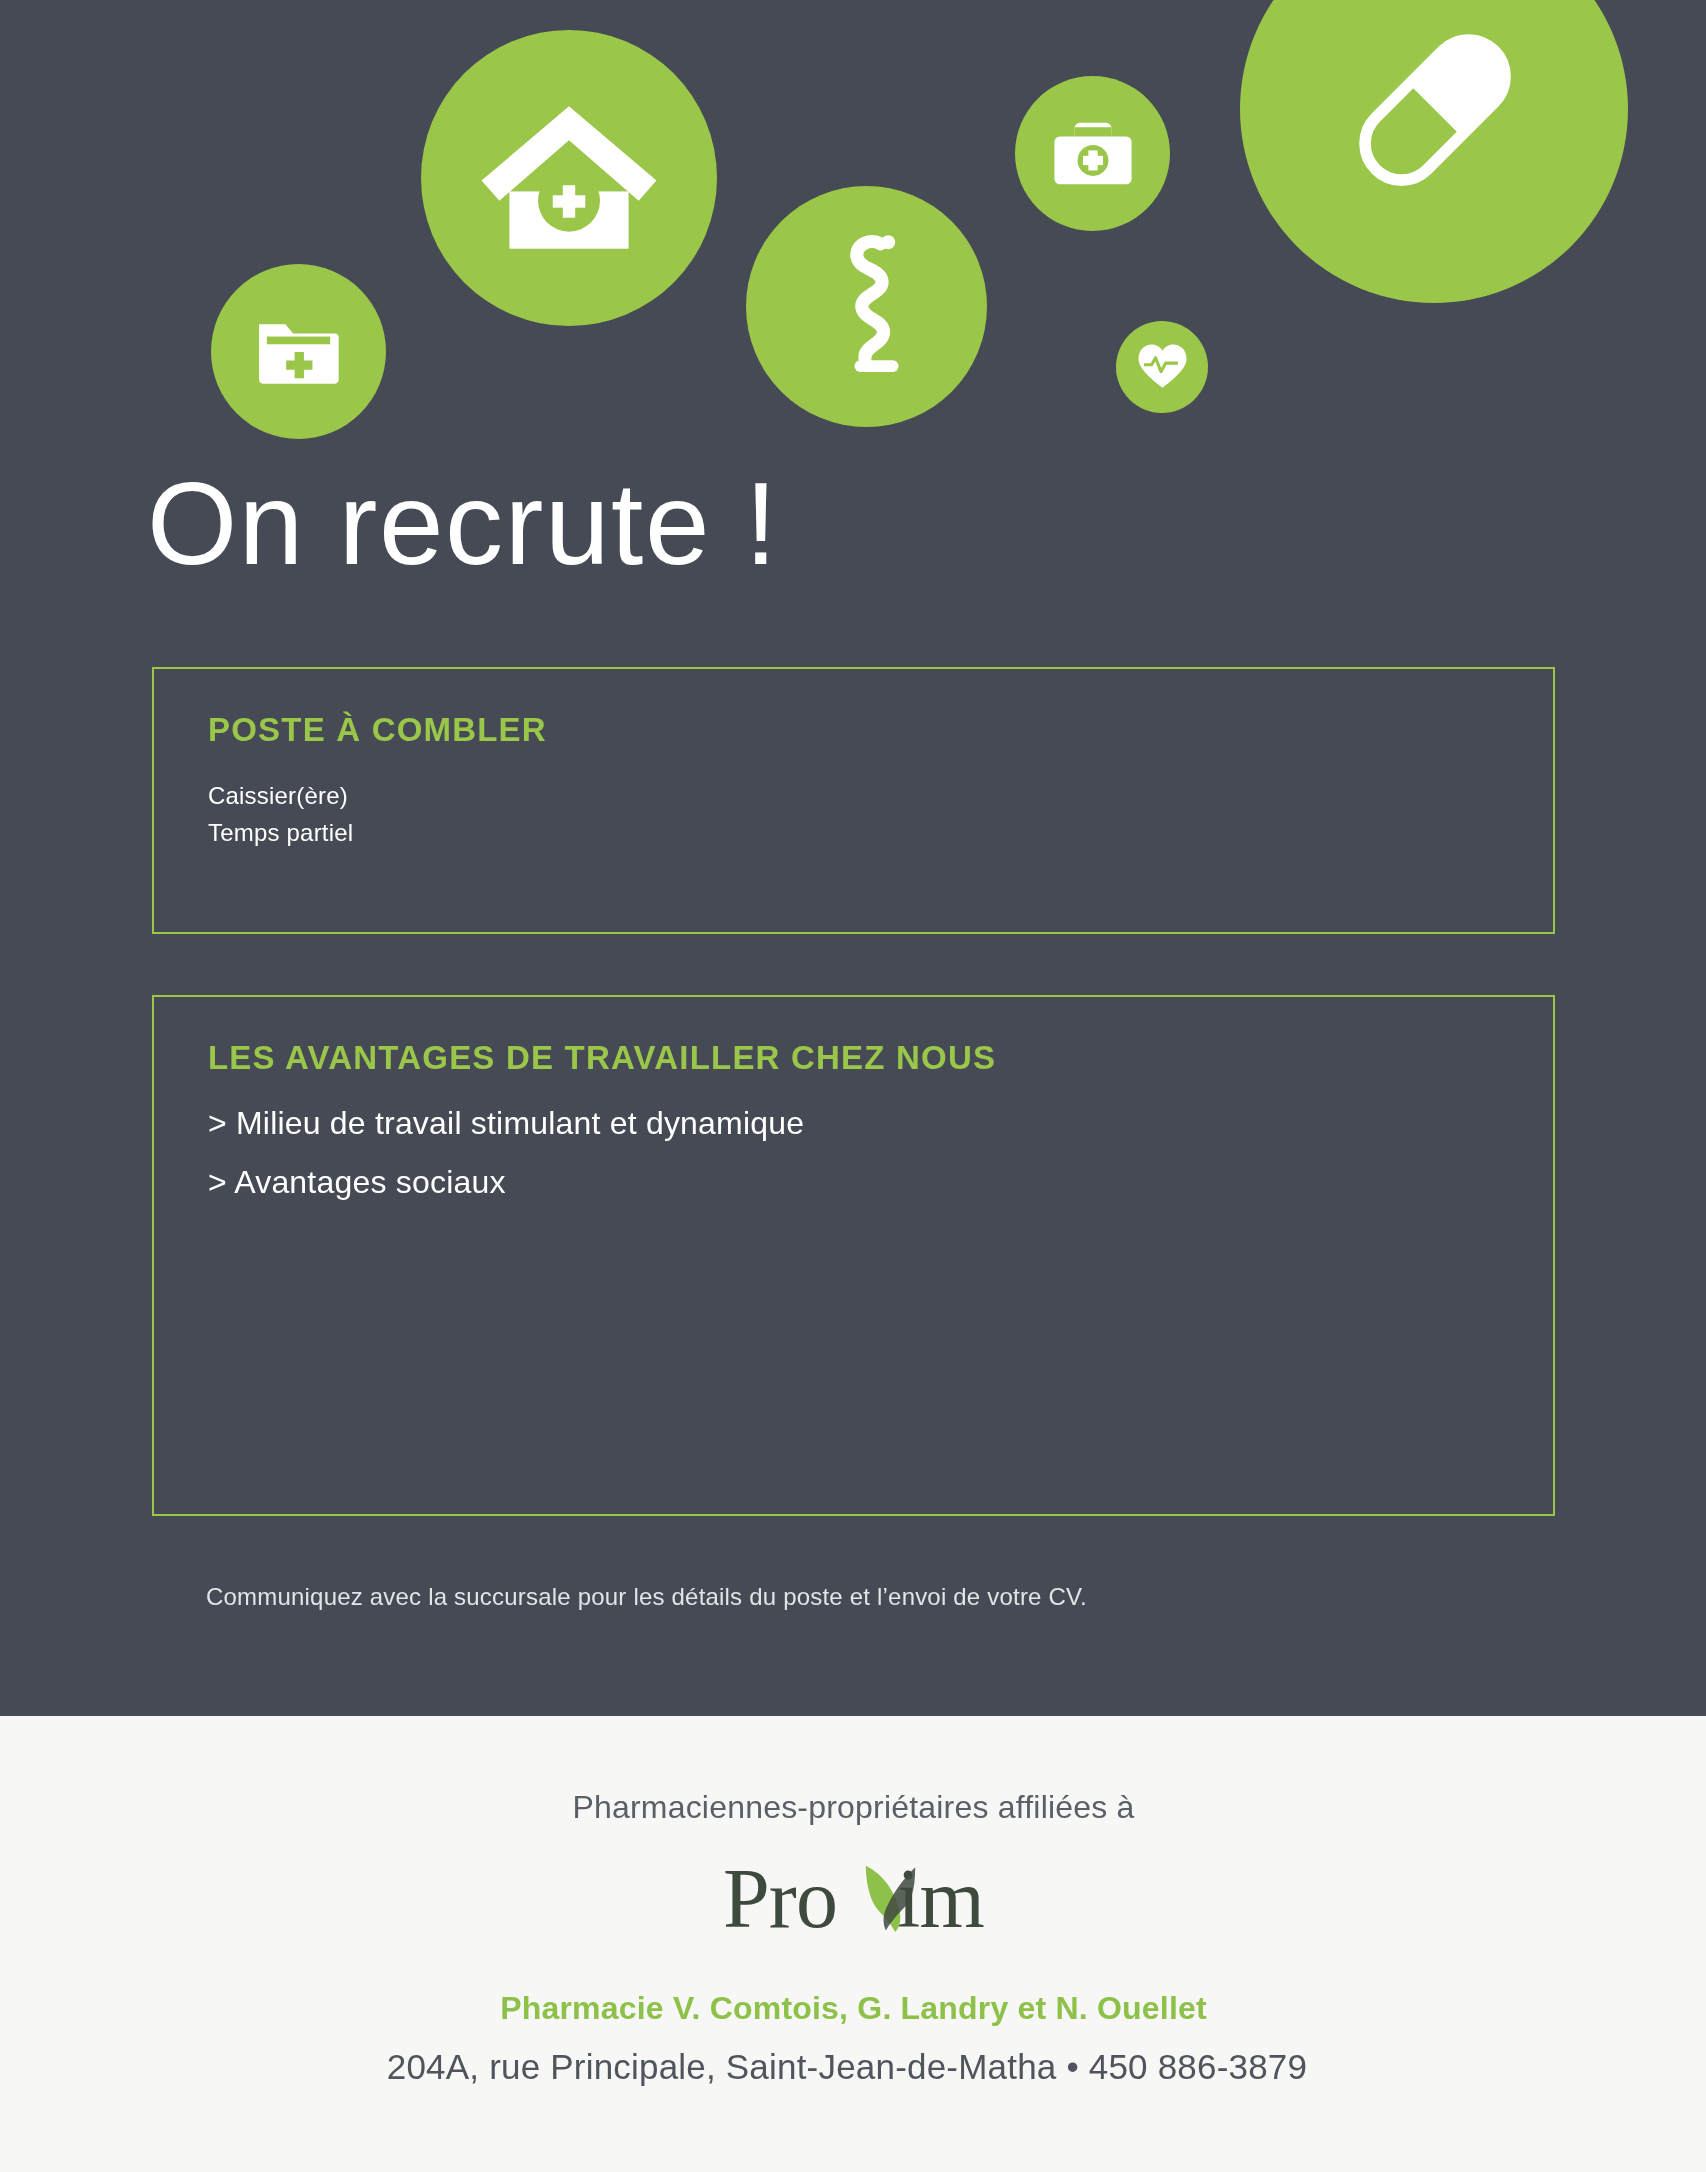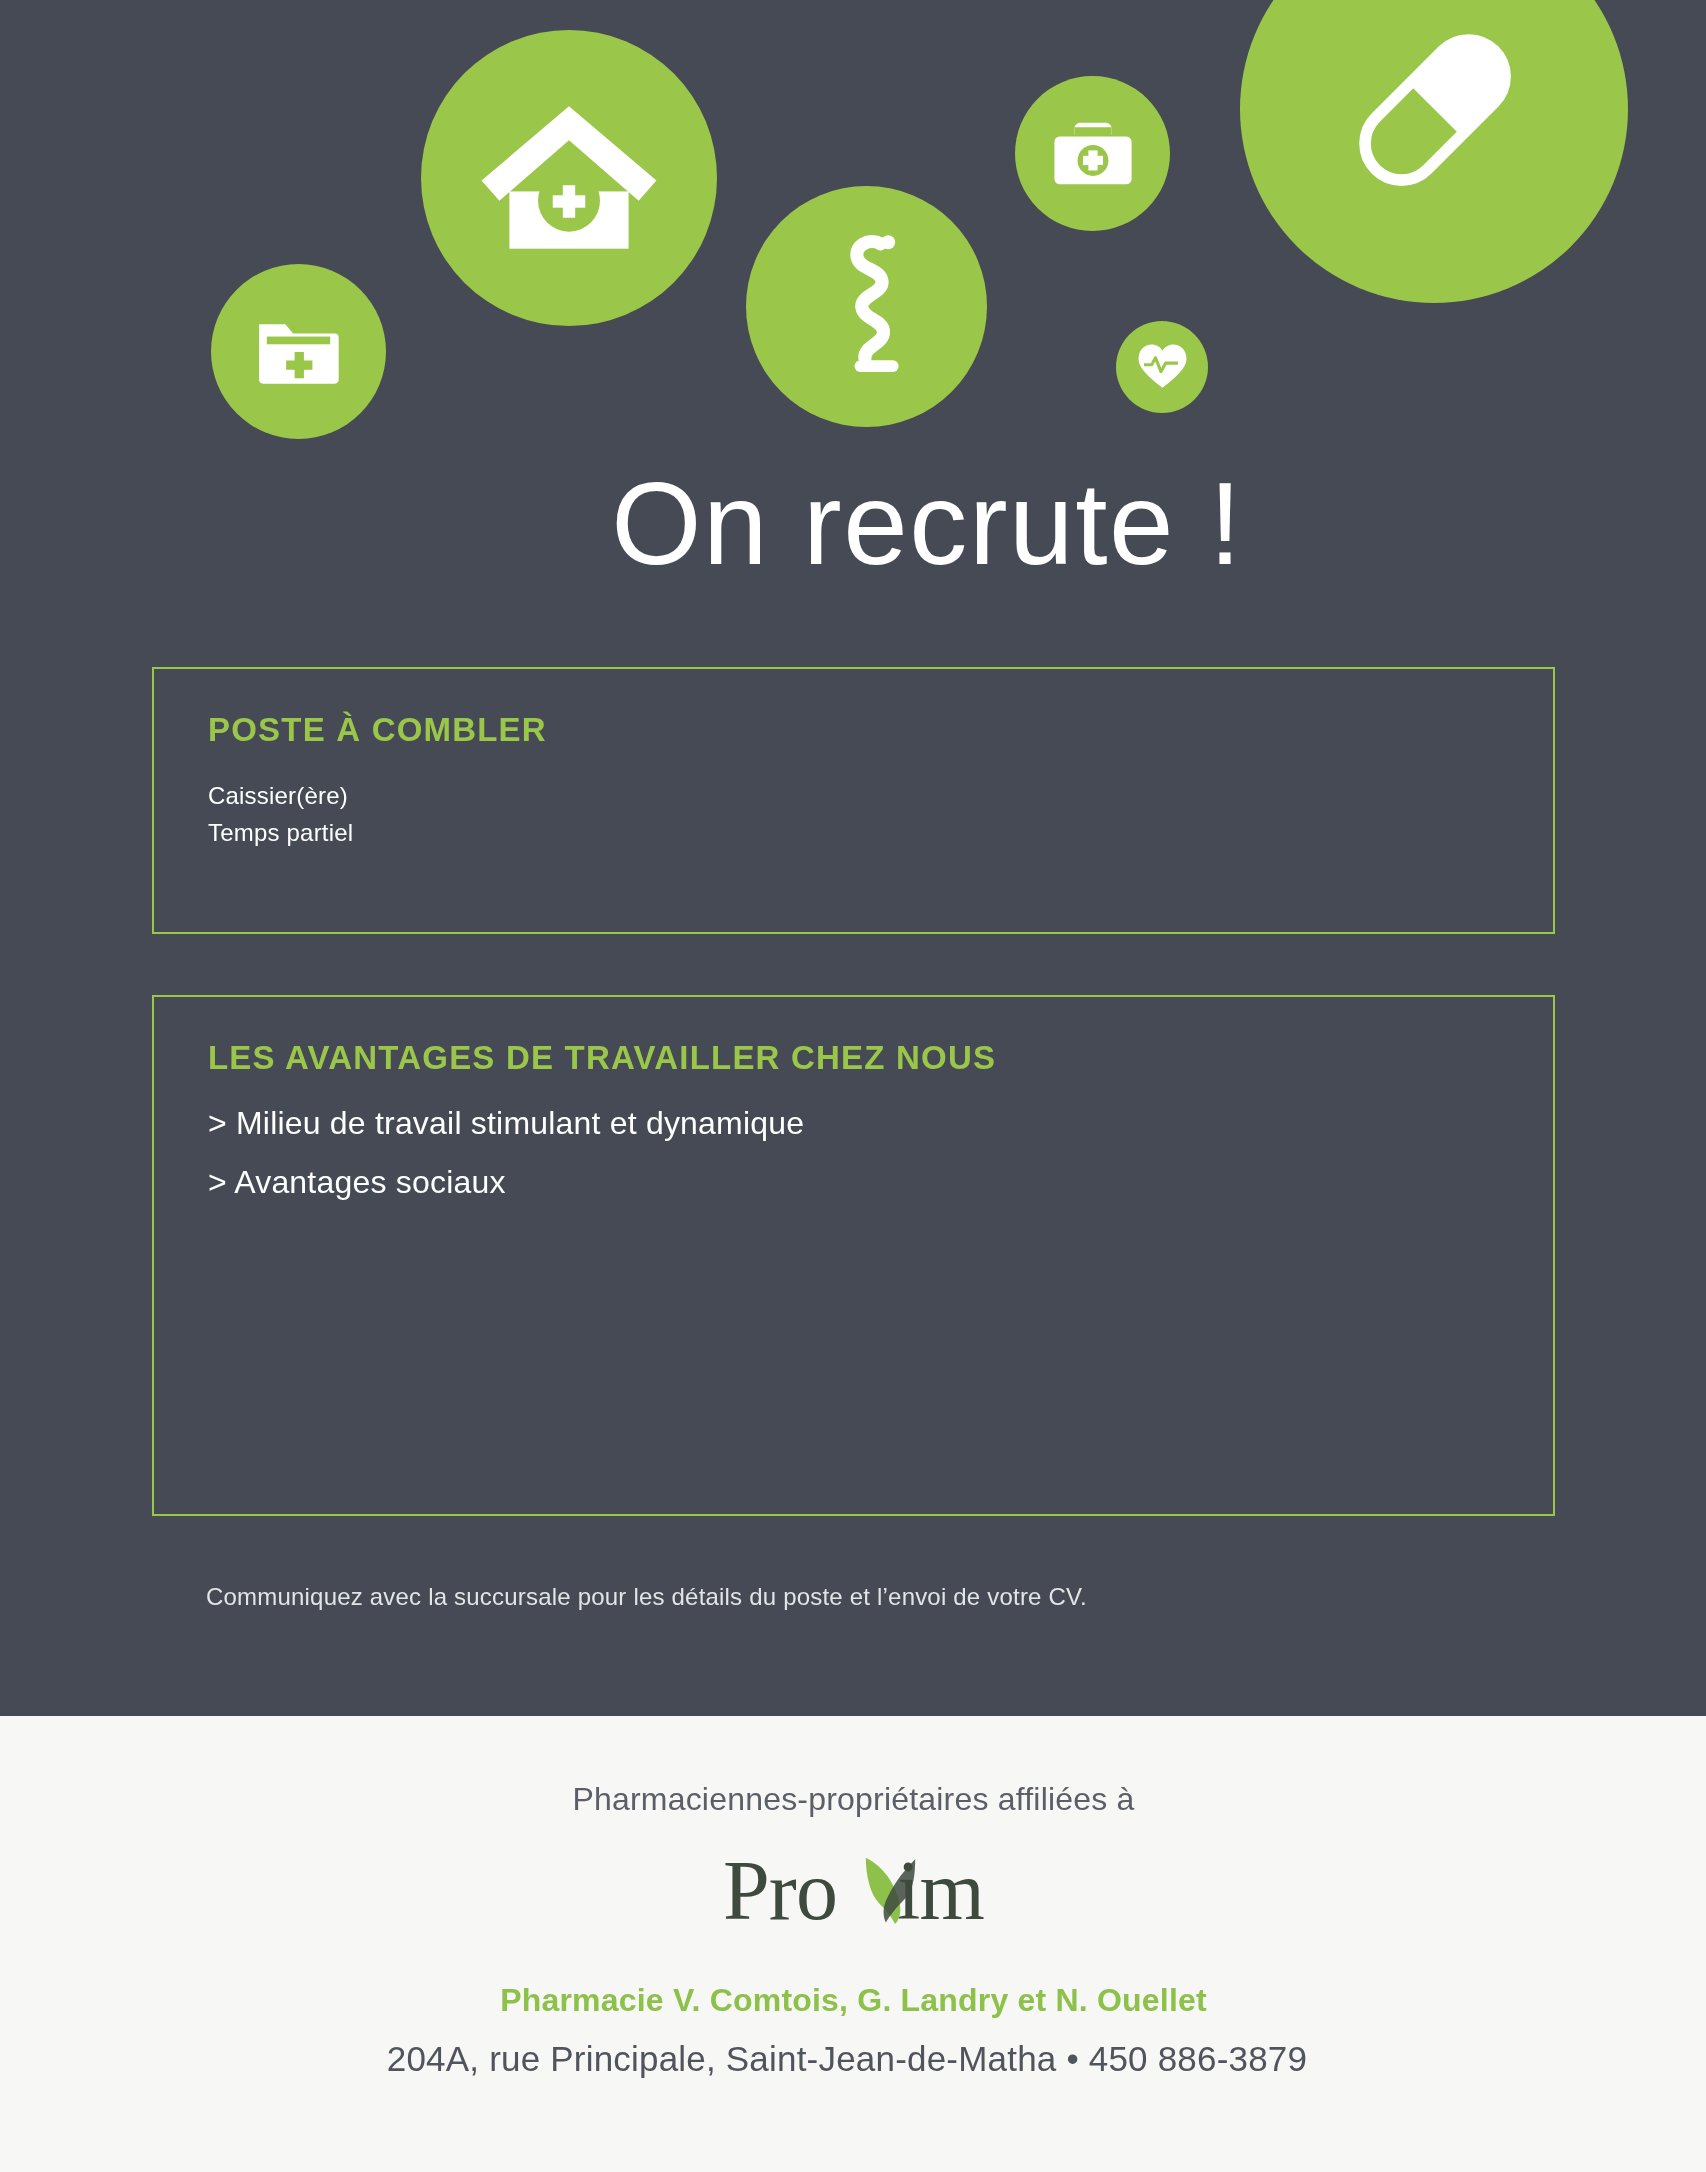--- a/index.html
+++ b/index.html
@@ -57,21 +57,20 @@
   .headline {
     position: relative;
     margin: 0;
     padding: 466px 0 0 147px;
     color: #ffffff;
     font-size: 116px;
     font-weight: 300;
     letter-spacing: 1.6px;
     line-height: 1;
     font-family: "Liberation Sans", sans-serif;
-    text-align: center;
   }
   
   .box {
     position: relative;
     margin: 0 auto;
     width: 1403px;
     border: 2.3px solid #9ac64a;
     box-sizing: border-box;
     padding: 42px 54px 43px 54px;
   }
@@ -117,21 +116,21 @@
   }
   
   .light-section {
     flex: 1;
     background: #f7f7f5;
     text-align: center;
     padding-top: 65px;
     box-sizing: border-box;
   }
   .affil {
-    margin: 0;
+    margin: 8px;
     color: #5b6068;
     font-size: 32px;
     font-weight: 300;
     letter-spacing: 0.2px;
   }
   .logo-wrap {
     margin: 26px 0 0 0;
     display: flex;
     justify-content: center;
     align-items: center;

